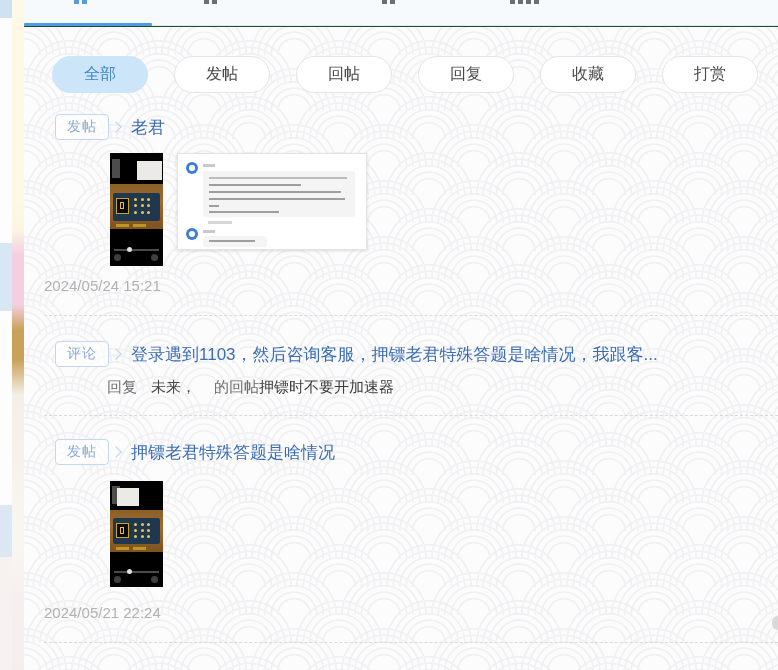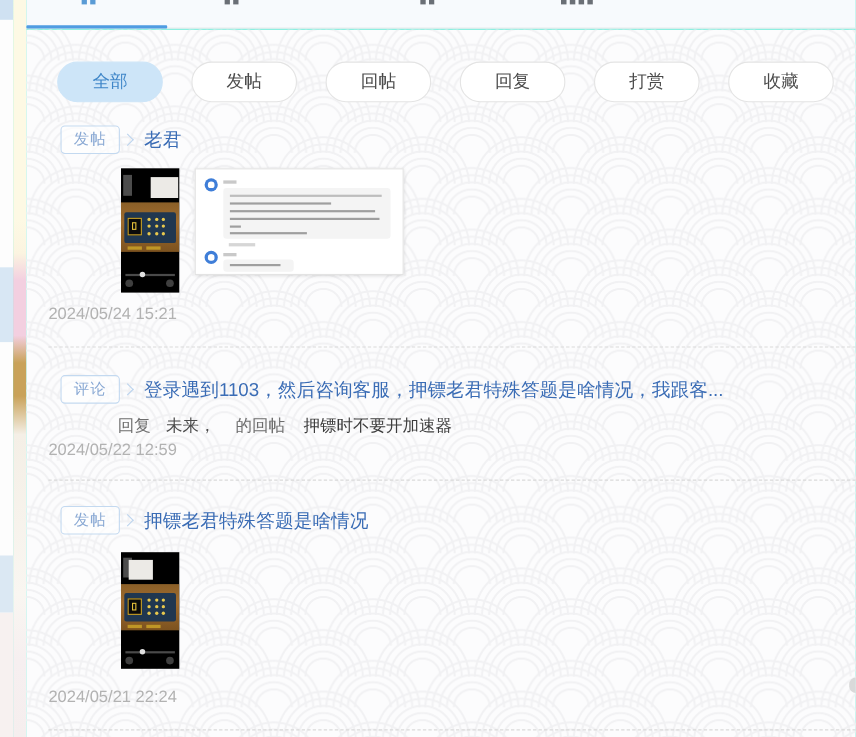--- a/index.html
+++ b/index.html
@@ -1,18 +1,18 @@
 <!DOCTYPE html>
 <html><head>
 <meta charset="utf-8">
 <style>
   * { margin:0; padding:0; box-sizing:border-box; }
   html,body { width:778px; height:670px; overflow:hidden; }
   body { font-family:"Liberation Sans","DejaVu Sans",sans-serif; background:#fff; }
-  .page { position:relative; width:778px; height:670px; background:#5eead4; overflow:hidden; }
+  .page { position:relative; width:778px; height:670px; background:#14532d; overflow:hidden; }
 
   
   .left-col { position:absolute; left:0; top:0; width:12px; height:670px; background:#fdfdfd; }
   .left-block { position:absolute; left:0; width:12px; }
   .lb1 { top:0; height:18px; background:#cfe1f2; }
   .lb2 { top:243px; height:68px; background:#d8e7f4; }
   .lb3 { top:505px; height:52px; background:#dbe8f3; }
   .lb4 { top:557px; height:113px; background:#f7f1f0; }
   .bg-strip { position:absolute; left:12px; top:0; width:12px; height:670px;
     background:linear-gradient(#fdf9e4 0 200px, #fbf4e0 230px, #f3cfe0 255px 305px, #c9a259 330px 360px, #f4efe6 395px, #f9f6f1 540px, #f6eff0 600px, #f5eeee 670px); }
@@ -53,21 +53,21 @@
     transform:rotate(45deg); margin-left:3px; }
   .item-title { font-size:17px; color:#3a6cb5; margin-left:11px; white-space:nowrap; overflow:hidden; cursor:pointer; }
 
   .images-row { display:flex; gap:14px; margin-left:86px; }
   .timestamp { font-size:15px; color:#b2b2b2; margin-left:20px; }
   .sep { border-top:1px dashed #d9d9d9; margin-left:20px; }
 
   .reply-row { margin-left:83px; font-size:15px; color:#6e6e6e; display:flex; }
   .reply-user { color:#4a4a4a; margin-left:14px;font-family:Liberation Serif, serif; }
   .reply-label { margin-left:18px; }
-  .reply-target { color:#3c3c3c; margin-left:17px; cursor:pointer; }
+  .reply-target { color:#3c3c3c; cursor:pointer; }
 
   .mt20{margin-top:20px;} .mt12{margin-top:12px;} .mt11{margin-top:11px;} .mt21{margin-top:21px;}
   .mt24{margin-top:24px;} .mt10{margin-top:10px;} .mt4{margin-top:4px;} .mt18{margin-top:18px;}
   .mt22{margin-top:22px;} .mt15{margin-top:15px;} .mt17{margin-top:17px;}
 
   
   .video-thumb { position:relative; width:53px; background:#000; overflow:hidden; cursor:pointer; flex:none; }
   .vt-h113 { height:113px; } .vt-h106 { height:106px; }
   .vt-gray { position:absolute; left:4%; top:5%; width:15%; height:17%; background:#4c4c4c; }
   .vt-white { position:absolute; left:50%; top:7%; width:48%; height:17%; background:#eceae6; }
@@ -143,22 +143,22 @@
       <div class="active-underline"></div>
     </div>
 
     <div class="content">
 
       <div class="filters">
         <div class="pill active">全部</div>
         <div class="pill">发帖</div>
         <div class="pill">回帖</div>
         <div class="pill">回复</div>
+        <div class="pill">收藏</div>
         <div class="pill">打赏</div>
-        <div class="pill">收藏</div>
       </div>
 
       <div class="badge-row mt20">
         <span class="type-badge">发帖</span>
         <span class="badge-chevron"></span>
         <span class="item-title">老君</span>
       </div>
 
       <div class="images-row mt12">
 
@@ -221,21 +221,20 @@
         <span class="type-badge">评论</span>
         <span class="badge-chevron"></span>
         <span class="item-title">登录遇到1103，然后咨询客服，押镖老君特殊答题是啥情况，我跟客...</span>
       </div>
       <div class="reply-row mt10">
         <span>回复</span>
         <span class="reply-user">未来，</span>
         <span class="reply-label">的回帖</span>
         <span class="reply-target">押镖时不要开加速器</span>
       </div>
-      <div class="timestamp mt4">2024/05/22 12:59</div>
       <div class="sep mt18"></div>
 
       <div class="badge-row mt22">
         <span class="type-badge">发帖</span>
         <span class="badge-chevron"></span>
         <span class="item-title">押镖老君特殊答题是啥情况</span>
       </div>
       <div class="images-row mt15">
         <div class="video-thumb vt-h106">
           <div class="vt-gray"></div>

